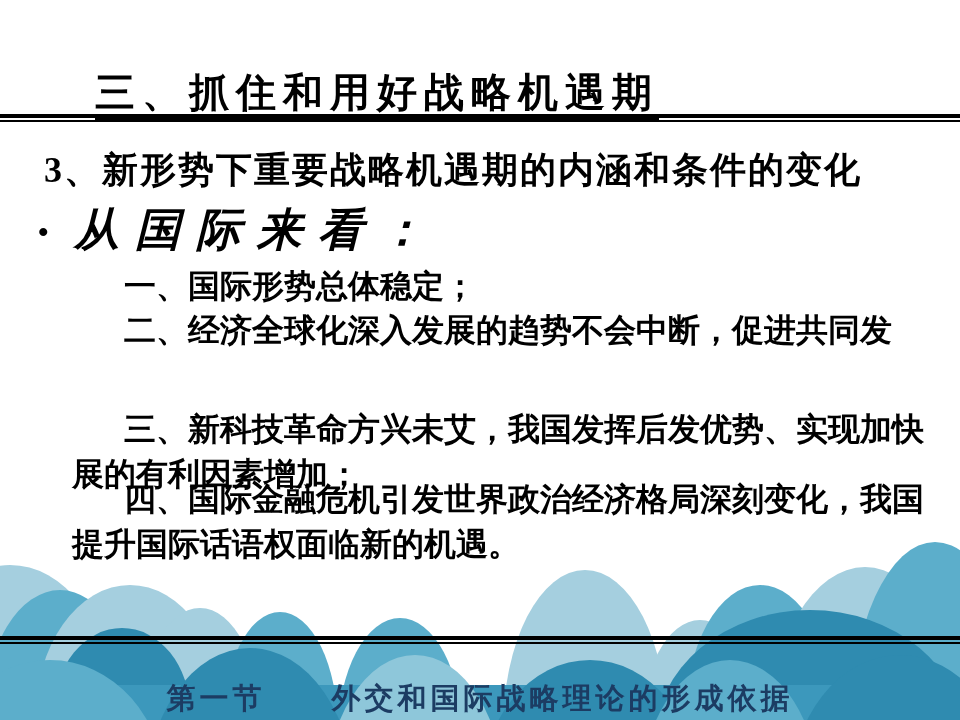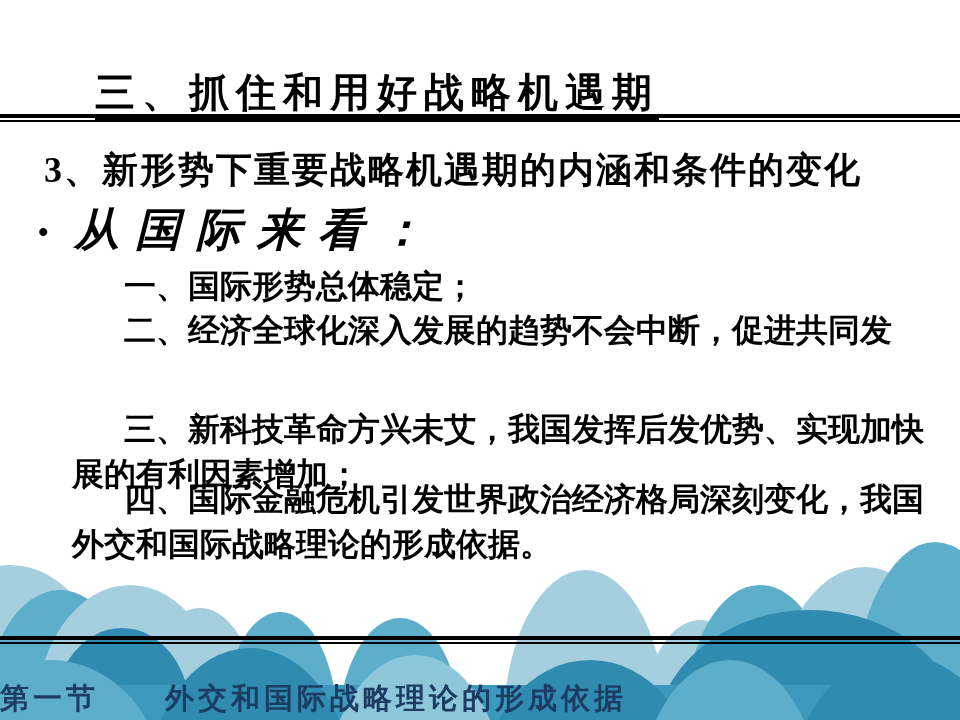--- a/index.html
+++ b/index.html
@@ -42,21 +42,21 @@
   .point-1{top:264px;}
   .point-2{top:300px;margin-top:8px;}
   .point-3{top:407px;}
   .point-4{top:477px;}
   
   .clouds{position:absolute;left:0;top:490px;width:960px;height:230px;z-index:1;}
   .rule-bottom-thick{top:636px;height:4px;z-index:3;}
   .rule-bottom-thin{top:642px;height:2px;z-index:3;}
   .footer{
     position:absolute;left:0;top:679px;width:960px;z-index:4;
-    font-size:29px;font-weight:bold;letter-spacing:4px;
+    text-align:center;font-size:29px;font-weight:bold;letter-spacing:4px;
     white-space:nowrap;
   }
 </style>
 </head>
 <body>
 
 <div class="slide">
 
   <div class="title">三、抓住和用好战略机遇期</div>
   <div class="rule rule-top-thick"></div>
@@ -72,21 +72,21 @@
   </div>
   <div class="point point-2">
     <div class="line first">二、经济全球化深入发展的趋势不会中断，促进共同发</div>
   </div>
   <div class="point point-3">
     <div class="line first">三、新科技革命方兴未艾，我国发挥后发优势、实现加快</div>
     <div class="line">展的有利因素增加；</div>
   </div>
   <div class="point point-4">
     <div class="line first">四、国际金融危机引发世界政治经济格局深刻变化，我国</div>
-    <div class="line">外交和国际战略理论的形成依据。</div>
+    <div class="line">提升国际话语权面临新的机遇。</div>
   </div>
 
   <svg class="clouds" viewBox="0 0 960 230" preserveAspectRatio="none" aria-hidden="true">
 
     <ellipse cx="10" cy="210" rx="100" ry="135" fill="#A5CFDF"></ellipse>
     <ellipse cx="60" cy="225" rx="75" ry="125" fill="#5CAECB"></ellipse>
     <ellipse cx="130" cy="230" rx="95" ry="135" fill="#A5CFDF"></ellipse>
     <ellipse cx="200" cy="240" rx="62" ry="122" fill="#A5CFDF"></ellipse>
     <ellipse cx="280" cy="240" rx="58" ry="118" fill="#5CAECB"></ellipse>
     <ellipse cx="400" cy="245" rx="62" ry="117" fill="#5CAECB"></ellipse>

